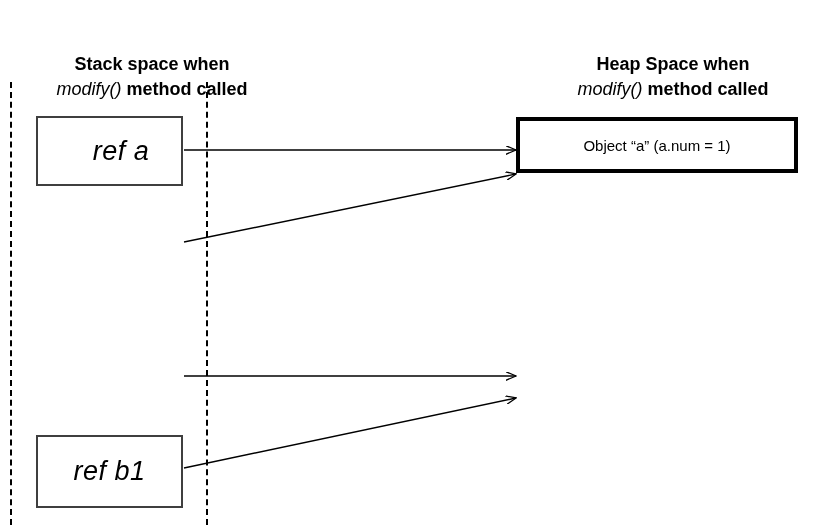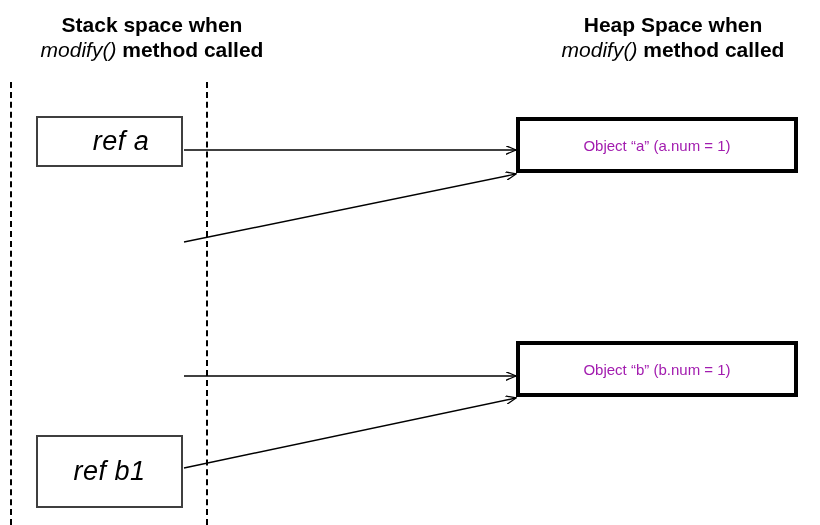--- a/index.html
+++ b/index.html
@@ -14,24 +14,25 @@
     background: #ffffff;
     overflow: hidden;
     font-family: "Liberation Sans", sans-serif;
   }
 
   
   .col-header {
     position: absolute;
     text-align: center;
     font-weight: bold;
-    font-size: 21px;
+    font-size: 18px;
     line-height: 25px;
     color: #000000;
     white-space: nowrap;
+    margin-top: 40px;
   }
   .col-header .line1 { display: block; }
   .col-header .line2 { display: block; }
   .col-header .method {
     font-style: italic;
     font-weight: normal;
   }
   #stack-header { left: 12px; top: 12px; width: 280px; }
   #heap-header  { left: 528px; top: 12px; width: 290px; }
 
@@ -58,40 +59,40 @@
     align-items: center;
     justify-content: center;
   }
   .stack-box .label {
     font-style: italic;
     font-size: 27px;
     color: #000000;
     letter-spacing: 0.5px;
     white-space: nowrap;
   }
-  #stack-box-ref-a  { top: 116px; height: 51px; padding-left: 23px; }
+  #stack-box-ref-a  { top: 116px; height: 70px; padding-left: 23px; }
   #stack-box-ref-a1 { top: 210px; height: 70px; }
   #stack-box-ref-b  { top: 340px; height: 72px; }
   #stack-box-ref-b1 { top: 435px; height: 73px; }
 
   
   .heap-box {
     position: absolute;
     left: 516px;
     width: 282px;
     border: 4px solid #000000;
     background: #ffffff;
     box-sizing: border-box;
     display: flex;
     align-items: center;
     justify-content: center;
   }
   .heap-box .label {
     font-size: 15px;
-    color: #a21caf;
+    color: #000000;
     white-space: nowrap;
   }
   #heap-box-object-a { top: 117px; height: 56px; }
   #heap-box-object-b { top: 341px; height: 56px; }
 
   
   #arrow-layer {
     position: absolute;
     left: 0;
     top: 0;
@@ -121,23 +122,20 @@
   <div class="stack-box" id="stack-box-ref-a">
     <span class="label">ref a</span>
   </div>
   <div class="stack-box" id="stack-box-ref-b1">
     <span class="label">ref b1</span>
   </div>
 
   <div class="heap-box" id="heap-box-object-a">
     <span class="label">Object “a” (a.num = 1)</span>
   </div>
-  <div class="heap-box" id="heap-box-object-b">
-    <span class="label">Object “b” (b.num = 1)</span>
-  </div>
 
   <svg id="arrow-layer" viewBox="0 0 820 525" xmlns="http://www.w3.org/2000/svg">
     <defs>
       <marker id="arrowhead" markerWidth="11" markerHeight="9" refX="10.2" refY="4.5" orient="auto" markerUnits="userSpaceOnUse">
         <path d="M0,0.2 L10.4,4.5 L0,8.8" fill="none" stroke="#000000" stroke-width="1.3"></path>
       </marker>
     </defs>
 
     <line x1="184" y1="150" x2="516" y2="150" stroke="#000000" stroke-width="1.4" marker-end="url(#arrowhead)"></line>
 

